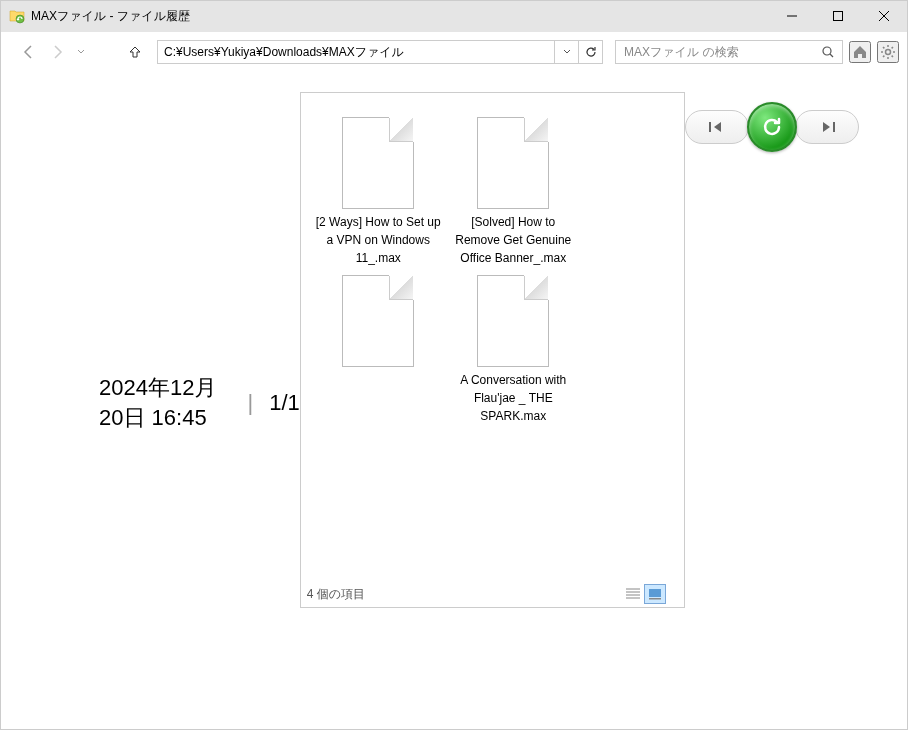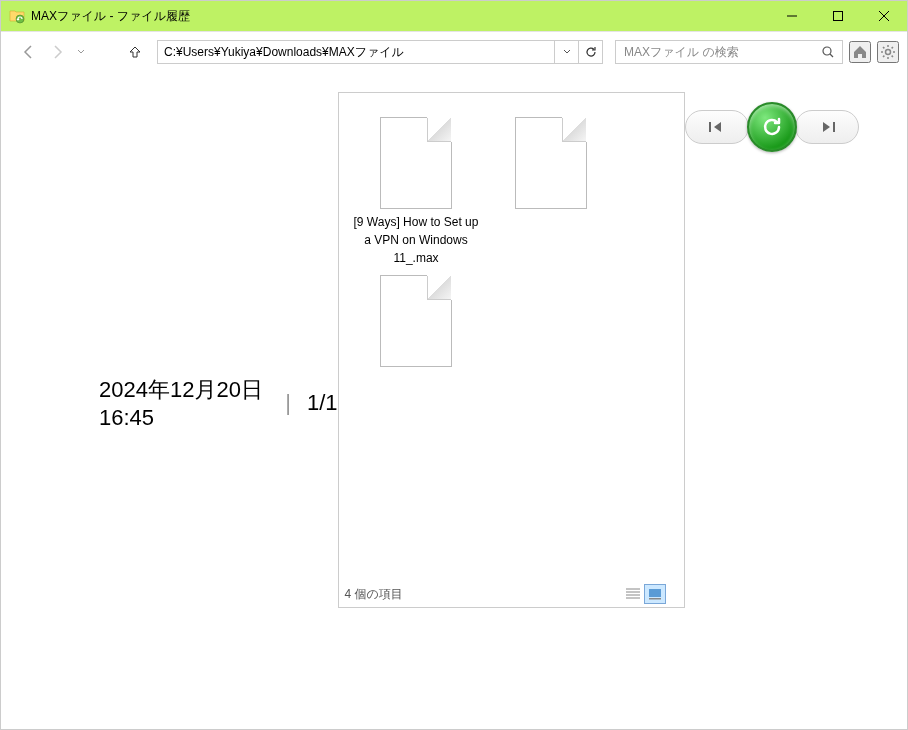--- a/index.html
+++ b/index.html
@@ -1,19 +1,19 @@
 <!DOCTYPE html>
 <html><head>
 <meta charset="utf-8">
 <style>
 * { margin: 0; padding: 0; box-sizing: border-box; font-family: "Yu Gothic UI", "Meiryo", sans-serif; }
 body { width: 908px; height: 730px; background: #fff; overflow: hidden; }
 
 .window { width: 100%; height: 100%; display: flex; flex-direction: column; border: 1px solid #ccc; }
-.titlebar { height: 31px; display: flex; align-items: center; padding: 0 0 0 8px; background: #bef264; border-bottom: 1px solid #e5e5e5; }
+.titlebar { height: 31px; display: flex; align-items: center; padding: 0 0 0 8px; background: #e5e5e5; border-bottom: 1px solid #e5e5e5; }
 .titlebar .icon-wrap { width: 16px; height: 16px; margin-right: 6px; display: flex; align-items: center; justify-content: center; }
 .titlebar .title { font-size: 12px; color: #000; flex: 1; }
 .win-controls { display: flex; height: 100%; }
 .win-btn { width: 46px; height: 100%; display: flex; align-items: center; justify-content: center; background: transparent; border: none; cursor: pointer; }
 
 .toolbar { height: 40px; display: flex; align-items: center; padding: 8px 8px 8px 16px; gap: 4px; }
 .nav-btn { width: 24px; height: 24px; background: transparent; border: none; display: flex; align-items: center; justify-content: center; cursor: pointer; color: #888; }
 .nav-dd { width: 16px; color: #888; }
 .up-btn { width: 24px; height: 24px; margin-left: 30px; background: transparent; border: none; display: flex; align-items: center; justify-content: center; cursor: pointer; }
 .address-bar { flex: 1; display: flex; align-items: center; border: 1px solid #ccc; height: 24px; margin-left: 6px; }
@@ -144,35 +144,44 @@
     </div>
 
     <div class="file-pane">
       <div class="files-grid" id="files-grid">
           <div class="file-item">
             <div class="file-icon">
               <div class="file-page">
                 <div class="file-fold"></div>
               </div>
             </div>
-            <div class="file-name">[9 Ways] How to Set up a VPN on Windows 11_.max</div>
-          </div>
-          <div class="file-item">
-            <div class="file-icon">
-              <div class="file-page">
-                <div class="file-fold"></div>
-              </div>
-            </div>
-          </div>
-          <div class="file-item">
-            <div class="file-icon">
-              <div class="file-page">
-                <div class="file-fold"></div>
-              </div>
-            </div>
+            <div class="file-name">[2 Ways] How to Set up a VPN on Windows 11_.max</div>
+          </div>
+          <div class="file-item">
+            <div class="file-icon">
+              <div class="file-page">
+                <div class="file-fold"></div>
+              </div>
+            </div>
+            <div class="file-name">[Solved] How to Remove Get Genuine Office Banner_.max</div>
+          </div>
+          <div class="file-item">
+            <div class="file-icon">
+              <div class="file-page">
+                <div class="file-fold"></div>
+              </div>
+            </div>
+          </div>
+          <div class="file-item">
+            <div class="file-icon">
+              <div class="file-page">
+                <div class="file-fold"></div>
+              </div>
+            </div>
+            <div class="file-name">A Conversation with Flau'jae _ THE SPARK.max</div>
           </div>
         </div>
       <div class="pane-footer">
         <span>4 個の項目</span>
         <span class="spacer"></span>
         <button class="view-btn">
             <svg width="14" height="12" viewBox="0 0 14 12">
               <line x1="0" y1="1" x2="14" y2="1" stroke="#888"></line>
               <line x1="0" y1="4" x2="14" y2="4" stroke="#888"></line>
               <line x1="0" y1="7" x2="14" y2="7" stroke="#888"></line>

